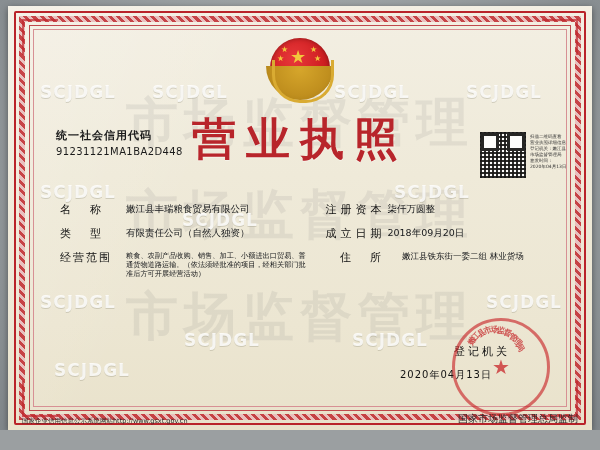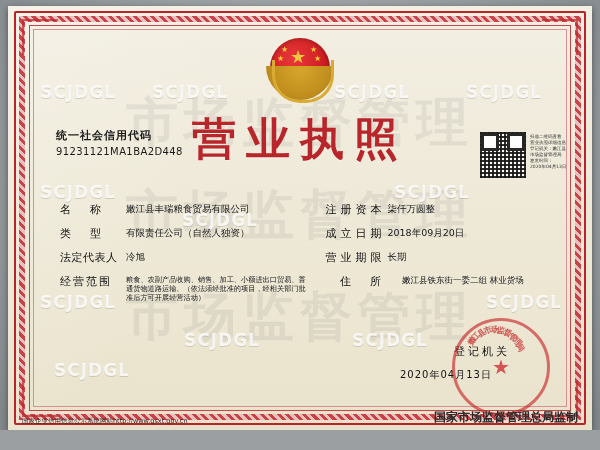--- a/index.html
+++ b/index.html
@@ -324,23 +324,22 @@
     position: absolute;
     left: 14px;
     bottom: 4px;
     font-size: 6.5px;
     color: #2a2a2a;
   }
   .footer-right {
     position: absolute;
     right: 14px;
     bottom: 4px;
-    font-size: 12px;
+    font-size: 10px;
     color: #2a2a2a;
-    font-weight: bold;
   }
   .bottom-strip {
     position: absolute;
     left: 0; right: 0; bottom: 0;
     height: 20px;
     background: #9b9fa1;
   }
 </style>
 </head>
 <body>
@@ -419,30 +418,20 @@
         <div class="col-left">
           <div class="flabel">类　型</div>
           <div class="fvalue">有限责任公司（自然人独资）</div>
         </div>
         <div class="col-right">
           <div class="flabel r">成立日期</div>
           <div class="fvalue">2018年09月20日</div>
         </div>
       </div>
 
-      <div class="row">
-        <div class="col-left">
-          <div class="flabel" style="letter-spacing:0.5px;">法定代表人</div>
-          <div class="fvalue">冷旭</div>
-        </div>
-        <div class="col-right">
-          <div class="flabel r">营业期限</div>
-          <div class="fvalue">长期</div>
-        </div>
-      </div>
 
       <div class="row">
         <div class="col-left">
           <div class="flabel" style="letter-spacing:2px;">经营范围</div>
           <div class="fvalue small scope-box">粮食、农副产品收购、销售、加工、小额进出口贸易、普通货物道路运输。（依法须经批准的项目，经相关部门批准后方可开展经营活动）</div>
         </div>
         <div class="col-right">
           <div class="flabel r">住　所</div>
           <div class="fvalue addr-box">嫩江县铁东街一委二组 林业货场</div>
         </div>

